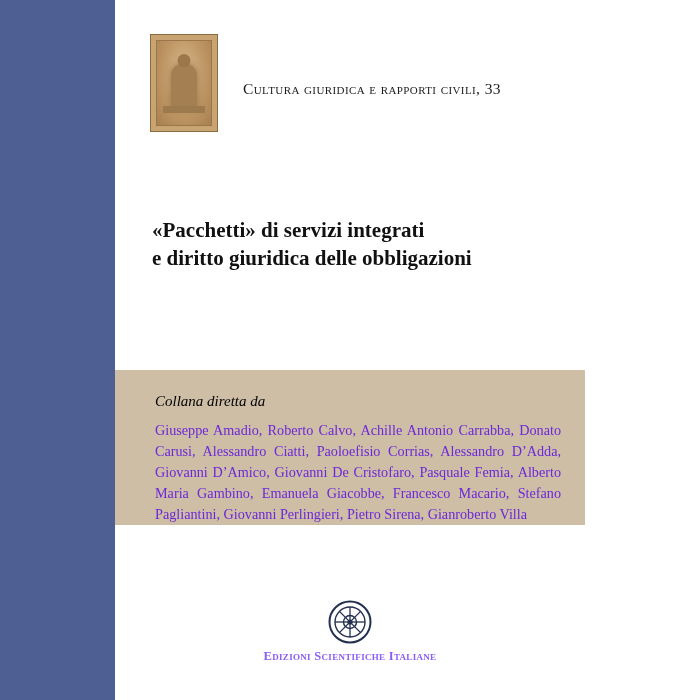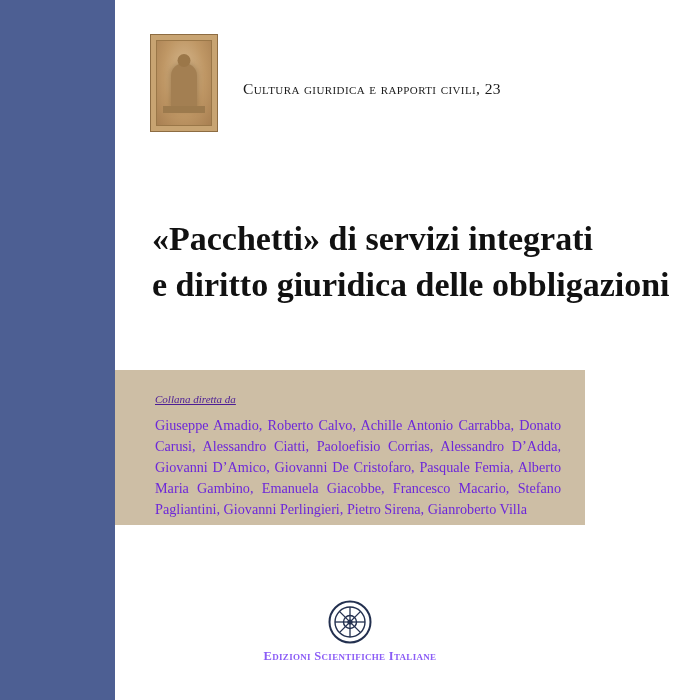--- a/index.html
+++ b/index.html
@@ -113,21 +113,21 @@
     color: #8a6a2f;
     font-family: "Liberation Serif", serif;
   }
 
   
   .title {
     position: absolute;
     left: 152px;
     top: 216px;
     width: 440px;
-    font-size: 34px;
+    font-size: 21px;
     font-weight: bold;
     line-height: 1.35;
     color: #111111;
     font-family: "Liberation Serif", serif;
   }
   .title-line { display: block; white-space: nowrap; }
 
   
   .series-box {
     position: absolute;
@@ -138,24 +138,23 @@
     background: #cdbea5;
   }
   .series-box .box-inner {
     position: absolute;
     left: 40px;
     top: 23px;
     right: 24px;
   }
   .box-label {
     font-style: italic;
-    font-size: 11px;
-    color: #4c1d95;
+    font-size: 15px;
+    color: #000000;
     margin-bottom: 10px;
-    text-decoration: underline;
   }
   .box-names {
     font-size: 14.2px;
     line-height: 1.47;
     color: #6d28d9;
     text-align: justify;
   }
 
   
   .publisher {
@@ -187,21 +186,21 @@
 
   <div class="spine-band"></div>
 
   <div class="series-row">
     <div class="emblem">
       <div class="inner-frame">
         <div class="figure"></div>
         <div class="base"></div>
       </div>
     </div>
-    <div class="series-title">Cultura giuridica e rapporti civili, 23</div>
+    <div class="series-title">Cultura giuridica e rapporti civili, 33</div>
   </div>
 
 
   <div class="title">
     <span class="title-line">«Pacchetti» di servizi integrati</span>
     <span class="title-line">e diritto giuridica delle obbligazioni</span>
   </div>
 
   <div class="series-box">
     <div class="box-inner">

